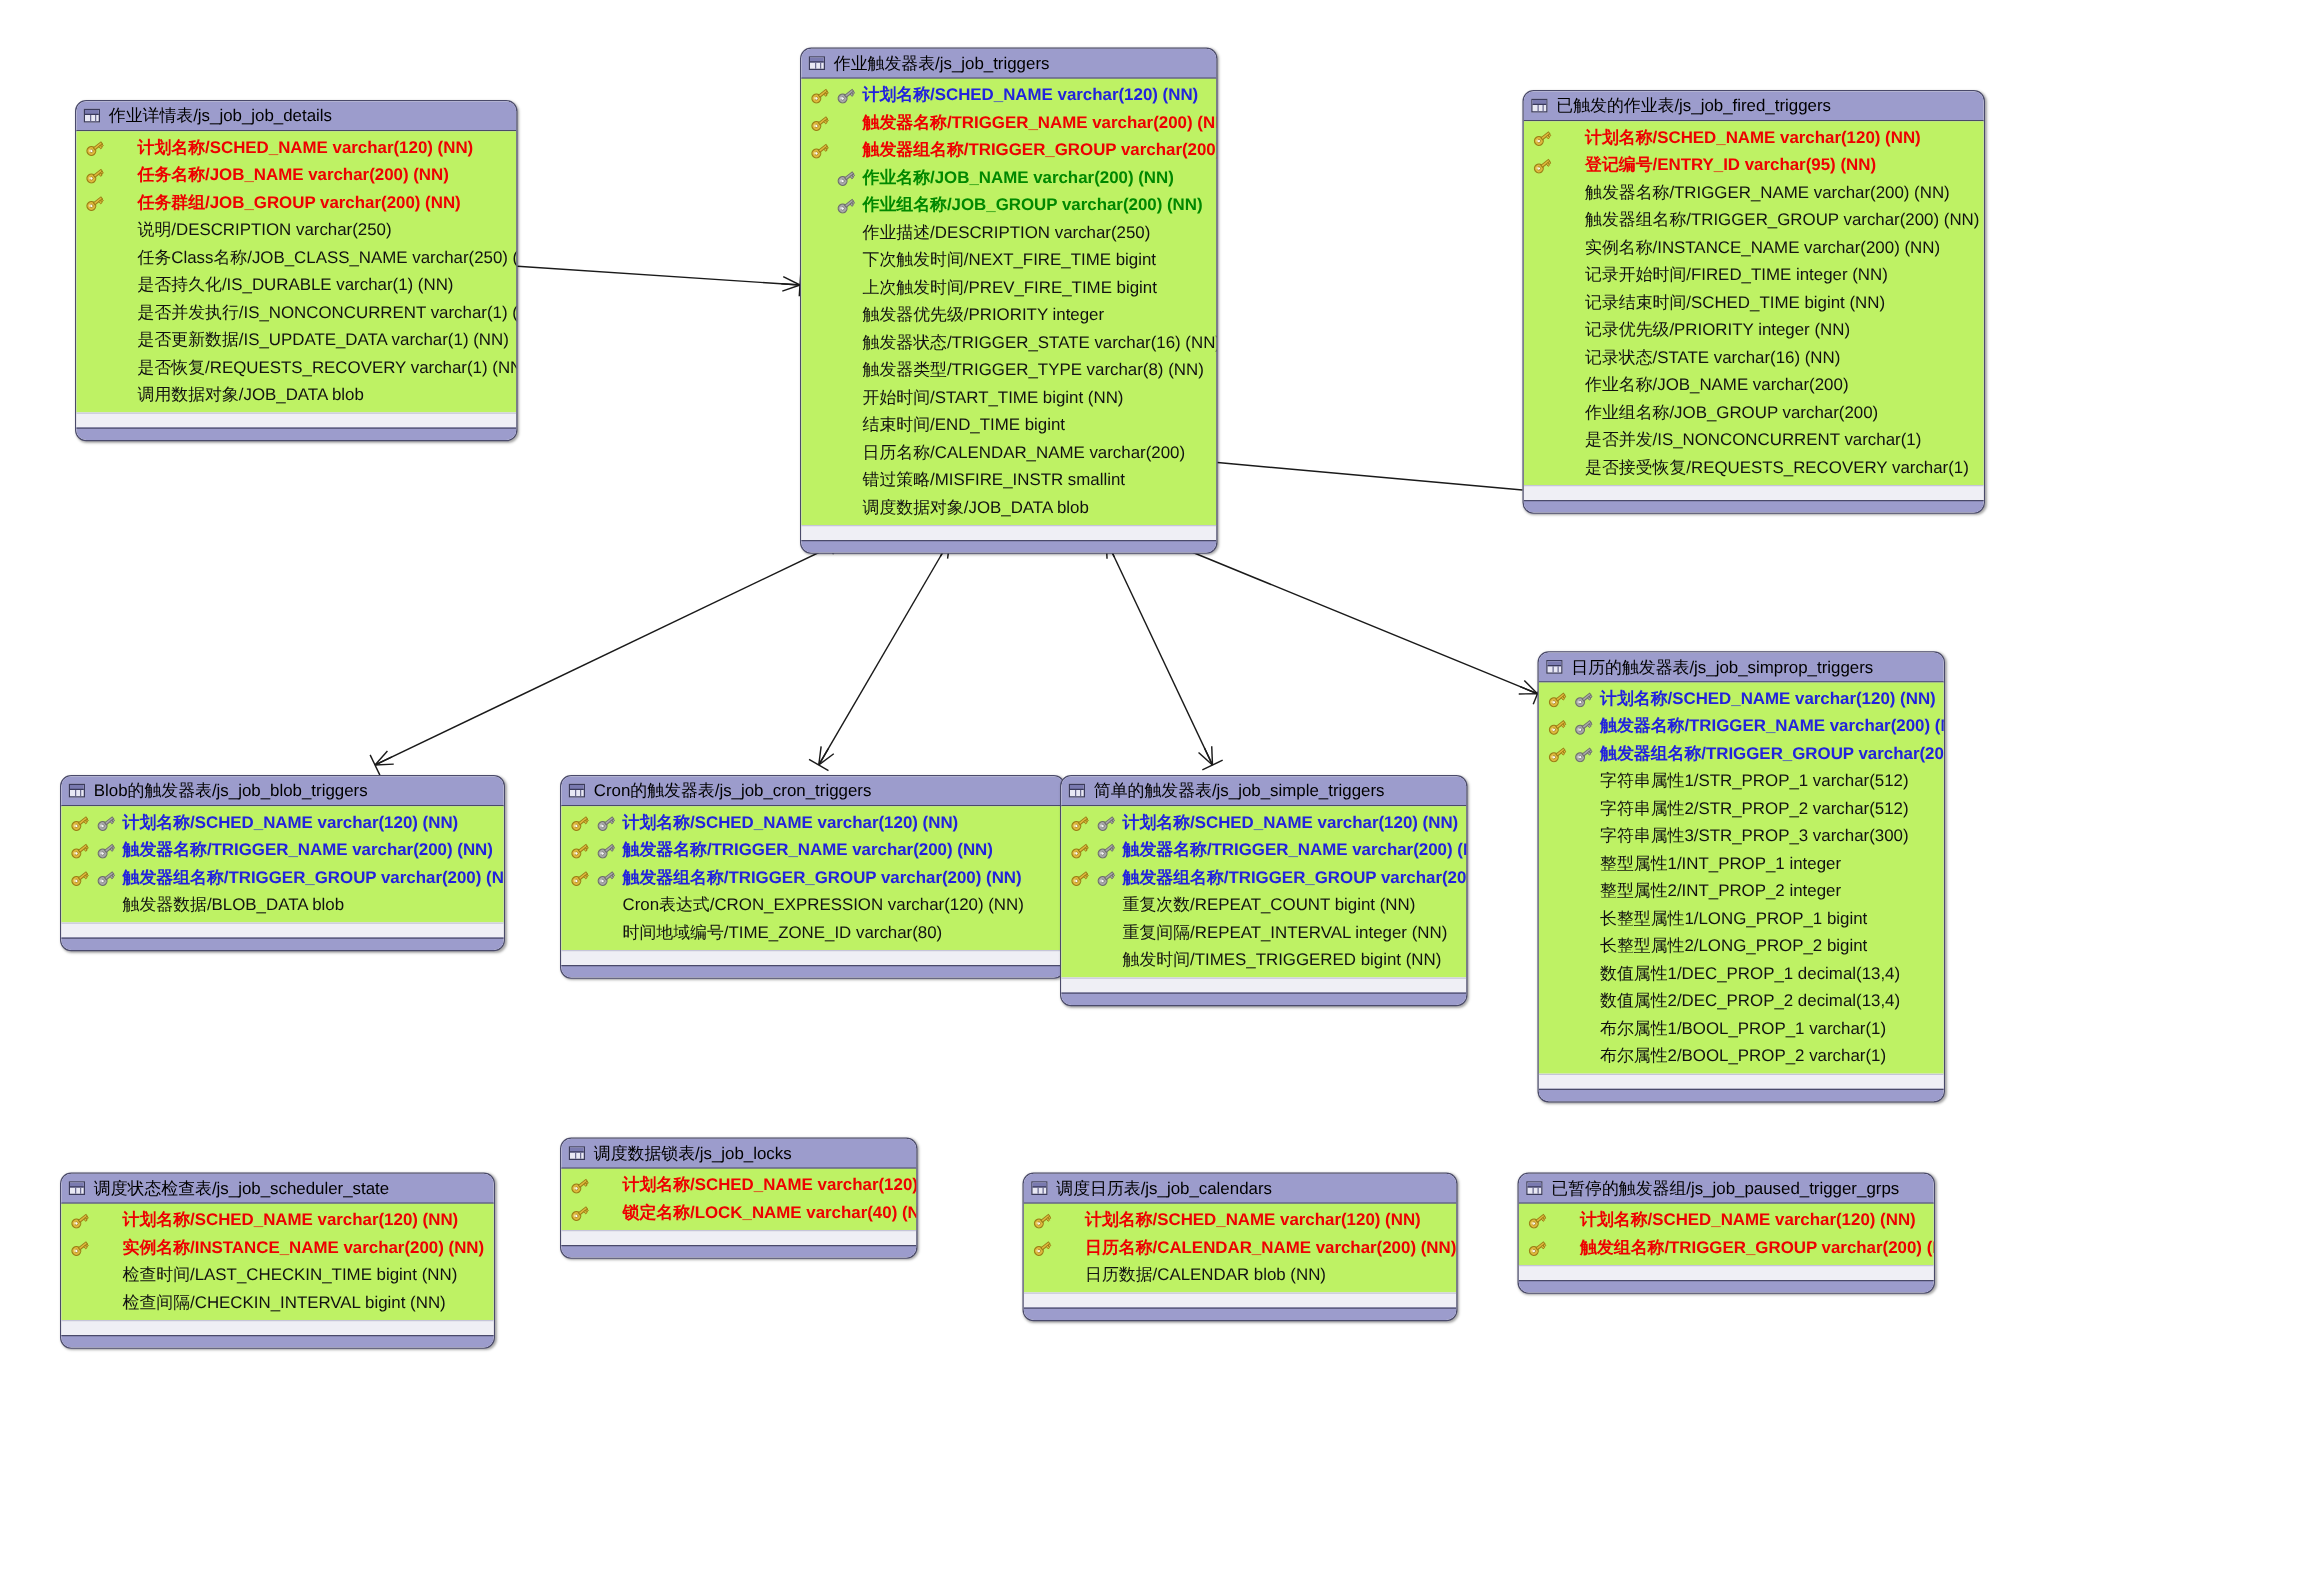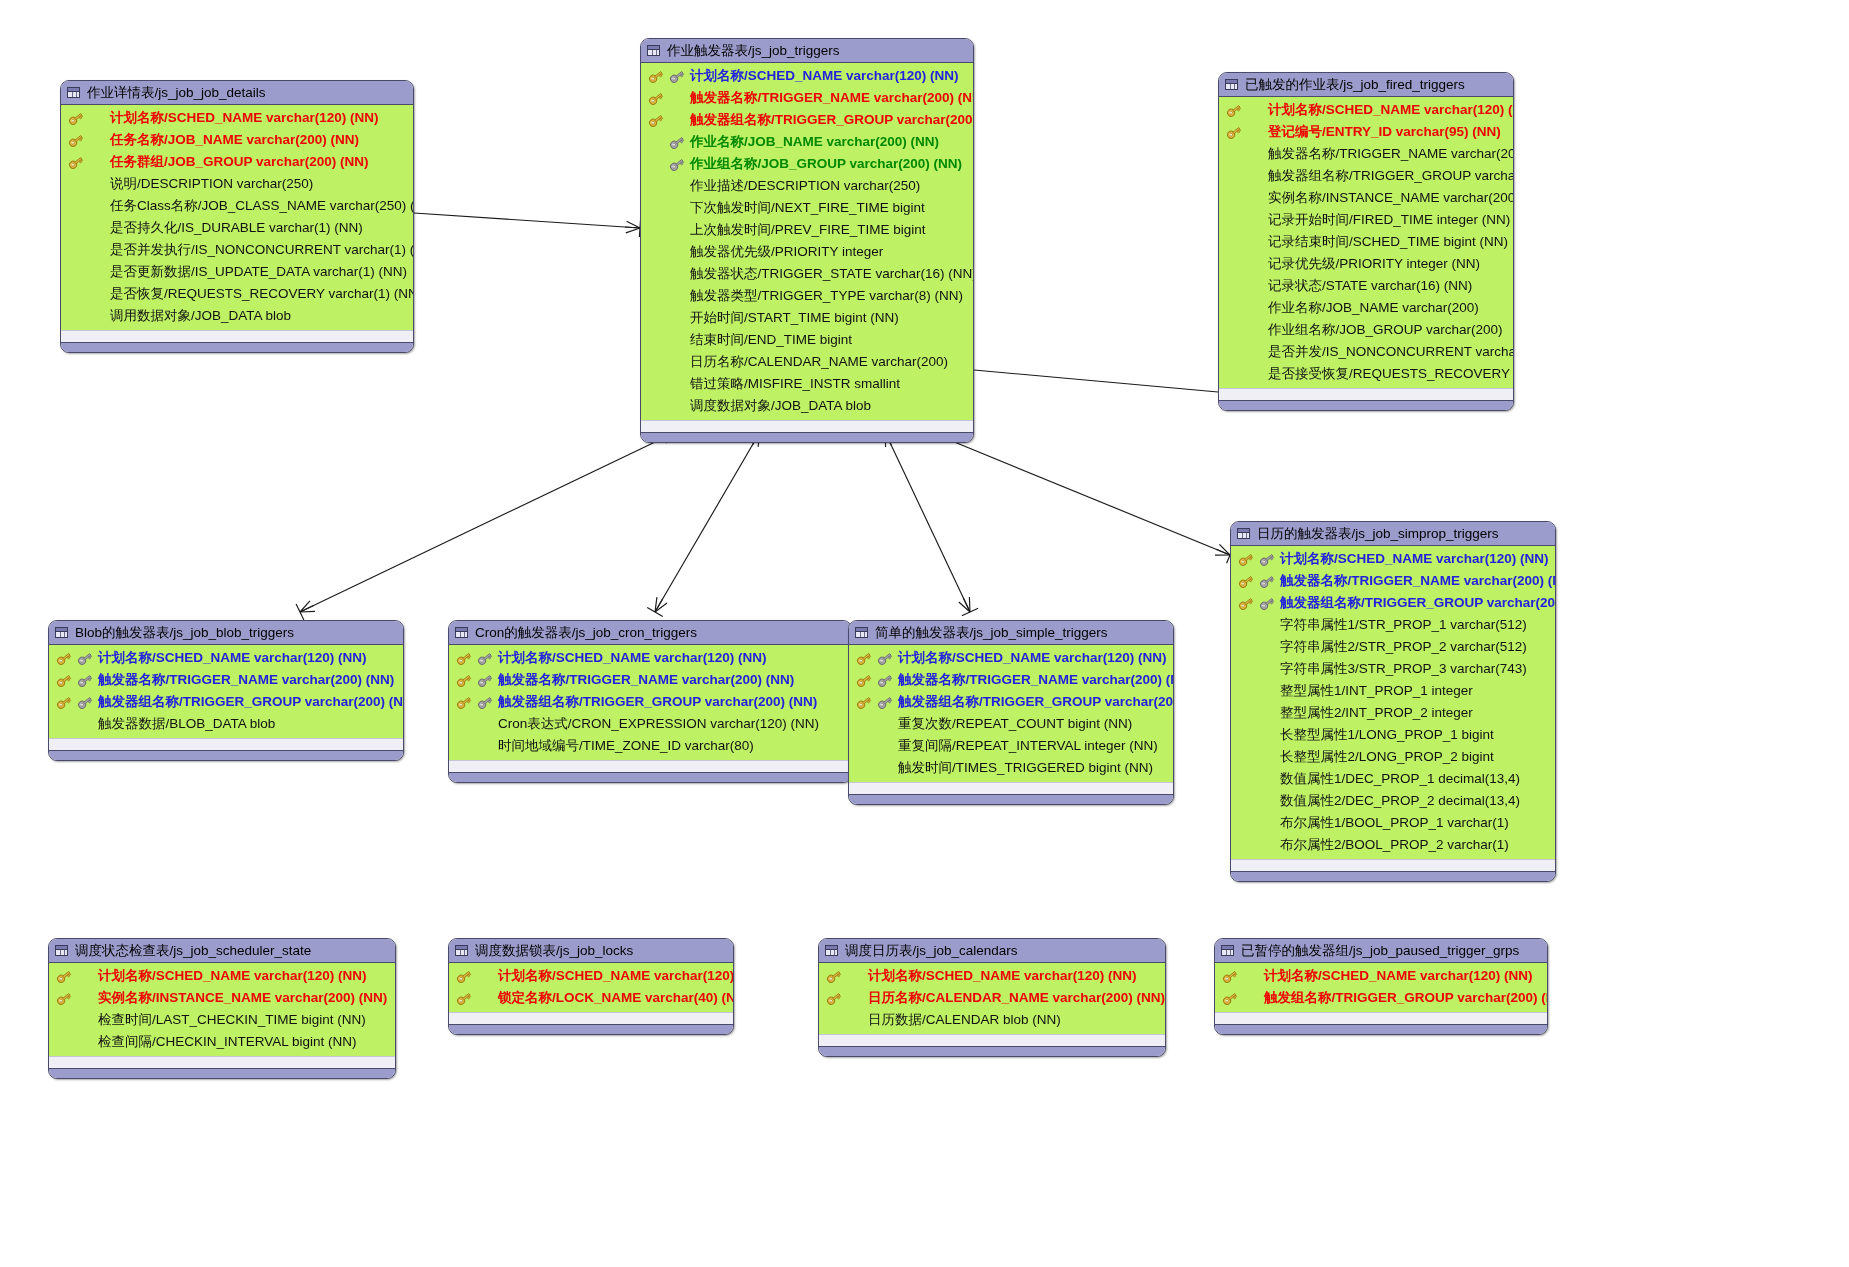--- a/index.html
+++ b/index.html
@@ -414,21 +414,21 @@
           <span class="keys">
             <span class="kcell"></span>
             <span class="kcell"></span>
           </span>
           <span class="ktxt c-plain">调度数据对象/JOB_DATA blob</span>
         </div>
       </div>
       <div class="tbl-ft"></div>
       <div class="tbl-bar"></div>
     </div>
-    <div class="tbl" style="left: 1218px; top: 72px; width: 296px; text-align: right;">
+    <div class="tbl" style="left: 1218px; top: 72px; width: 370px; text-align: right;">
       <div class="tbl-hd">
         <span class="tbl-ico"></span>
         <span>已触发的作业表/js_job_fired_triggers</span>
       </div>
       <div class="tbl-body">
         <div class="row">
           <span class="keys">
             <span class="kcell">
               <span class="key"><svg viewBox="0 0 16 13" width="16" height="13">
                   <g transform="rotate(-38 8 6.5)">
@@ -649,21 +649,21 @@
             <span class="kcell"></span>
             <span class="kcell"></span>
           </span>
           <span class="ktxt c-plain">字符串属性2/STR_PROP_2 varchar(512)</span>
         </div>
         <div class="row nokey">
           <span class="keys">
             <span class="kcell"></span>
             <span class="kcell"></span>
           </span>
-          <span class="ktxt c-plain">字符串属性3/STR_PROP_3 varchar(743)</span>
+          <span class="ktxt c-plain">字符串属性3/STR_PROP_3 varchar(300)</span>
         </div>
         <div class="row nokey">
           <span class="keys">
             <span class="kcell"></span>
             <span class="kcell"></span>
           </span>
           <span class="ktxt c-plain">整型属性1/INT_PROP_1 integer</span>
         </div>
         <div class="row nokey">
           <span class="keys">
@@ -1104,21 +1104,21 @@
           <span class="keys">
             <span class="kcell"></span>
             <span class="kcell"></span>
           </span>
           <span class="ktxt c-plain">检查间隔/CHECKIN_INTERVAL bigint (NN)</span>
         </div>
       </div>
       <div class="tbl-ft"></div>
       <div class="tbl-bar"></div>
     </div>
-    <div class="tbl" style="left: 448px; top: 938px; width: 286px;">
+    <div class="tbl" style="left: 448px; top: 910px; width: 286px;">
       <div class="tbl-hd">
         <span class="tbl-ico"></span>
         <span>调度数据锁表/js_job_locks</span>
       </div>
       <div class="tbl-body">
         <div class="row">
           <span class="keys">
             <span class="kcell">
               <span class="key"><svg viewBox="0 0 16 13" width="16" height="13">
                   <g transform="rotate(-38 8 6.5)">

